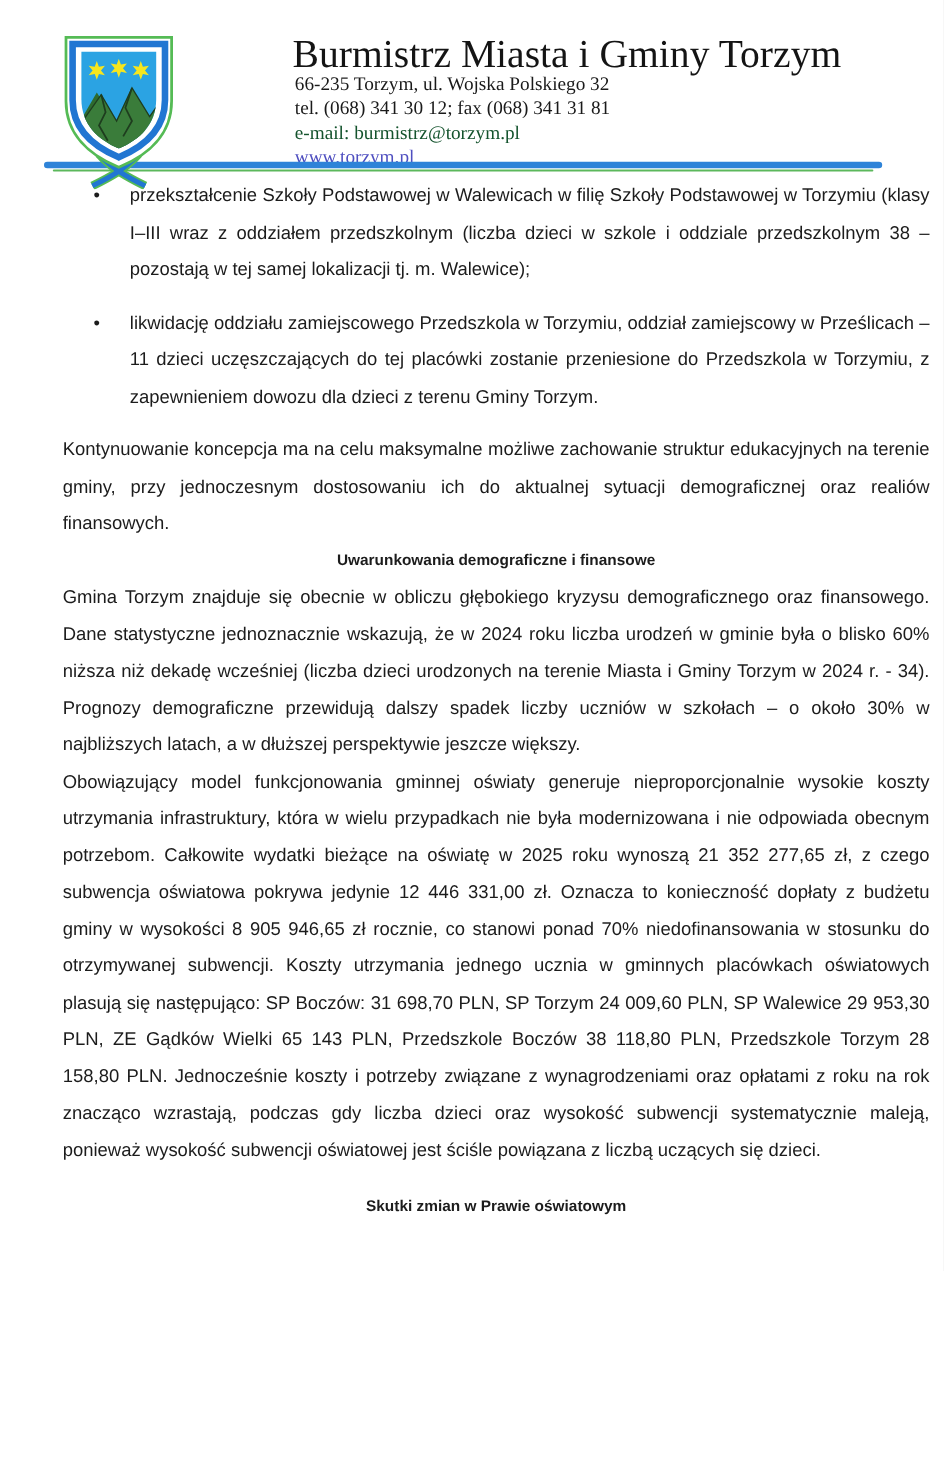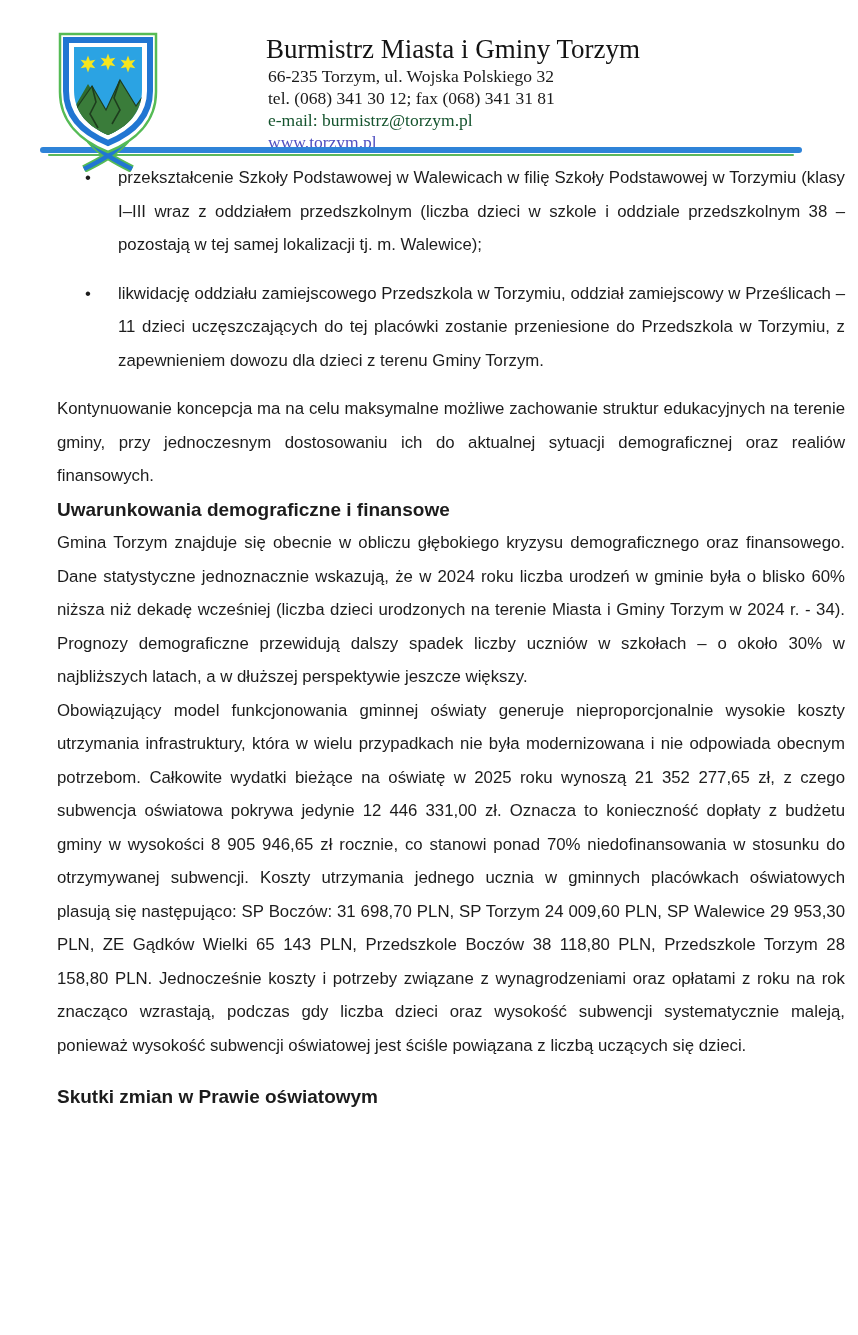--- a/index.html
+++ b/index.html
@@ -5,42 +5,42 @@
   html,body{margin:0;padding:0;background:#e8e8e8;}
   .page{
     position:relative;width:858px;height:1335px;background:#ffffff;
     font-family:"Liberation Sans",sans-serif;color:#1c1c1c;overflow:hidden;
     margin:0 auto;
   }
   
   .coat{position:absolute;left:54px;top:30px;width:108px;height:142px;z-index:2;}
   .head-text{position:absolute;left:266px;top:34px;z-index:1;}
   .title{
-    font-family:"Liberation Serif",serif;font-size:27px;line-height:31px;
+    font-family:"Liberation Serif",serif;font-size:36px;line-height:31px;
     color:#141414;white-space:nowrap;
   }
   .addr{
     font-family:"Liberation Serif",serif;font-size:17.5px;line-height:22px;
     margin-left:2px;color:#1a1a1a;white-space:nowrap;
   }
   .addr.email{color:#14532d;}
   .addr.www{color:#4f4fc0;}
   .rule{position:absolute;left:40px;top:147px;width:762px;z-index:1;}
   .rule-blue{height:6px;background:#2e83d8;border-radius:3px;}
   .rule-green{height:2px;background:#5cb85c;margin:1px 8px 0 8px;border-radius:2px;}
   
   main{
     position:absolute;left:57px;top:161px;width:788px;
     font-size:16.8px;line-height:33.5px;text-align:justify;color:#1c1c1c;
   }
   main p{margin:0;}
   ul.bullets{list-style:none;margin:0 0 14px 0;padding:0;}
   ul.bullets li{position:relative;padding-left:61px;margin-bottom:15px;}
   ul.bullets li .marker{position:absolute;left:28px;top:0;}
-  h3{font-size:19px;line-height:33.5px;margin:0;font-weight:bold;text-align:left;}
+  h3{font-size:14px;line-height:33.5px;margin:0;font-weight:bold;text-align:center;}
   .h-last{margin-top:18px;}
 </style>
 </head>
 <body>
 
 <div class="page">
 
   <header>
 
     <div class="coat">

